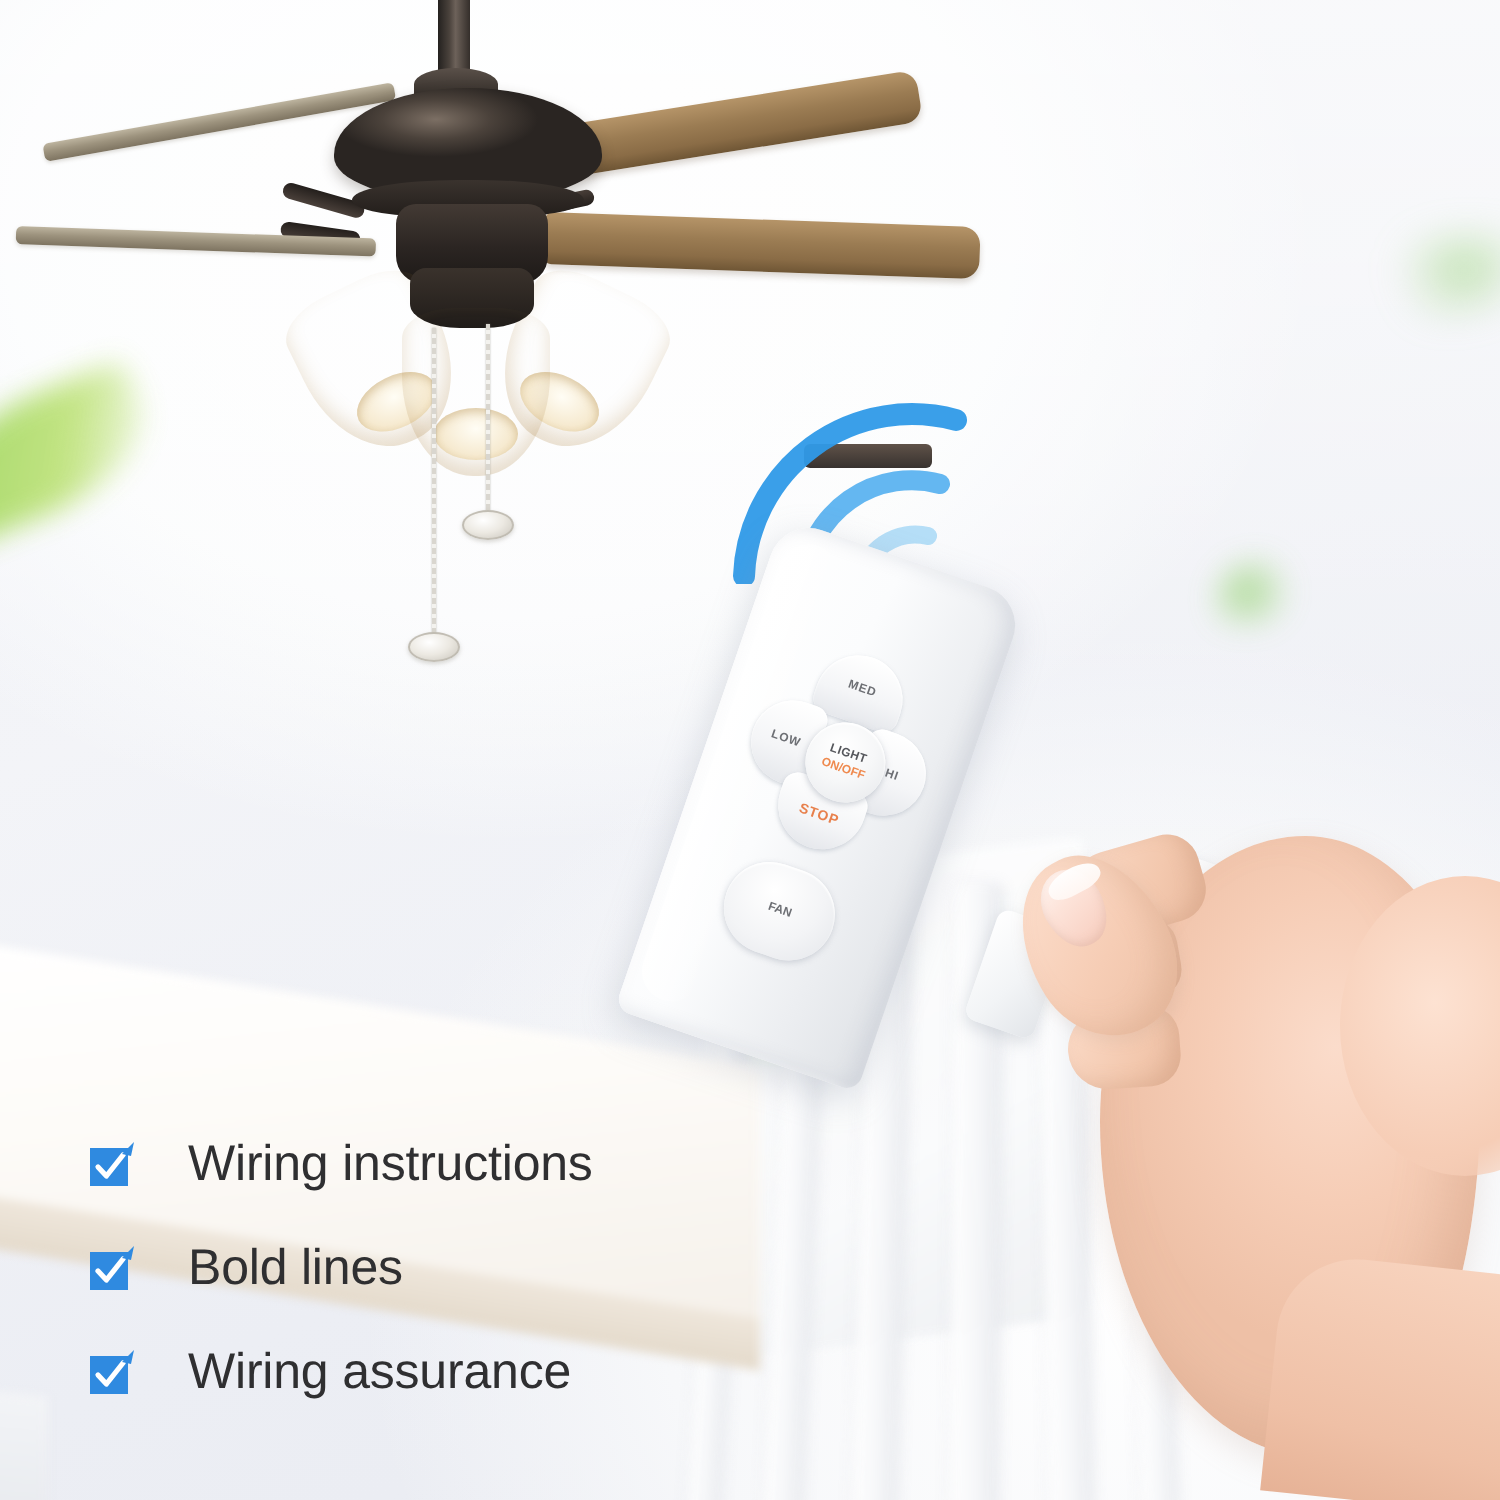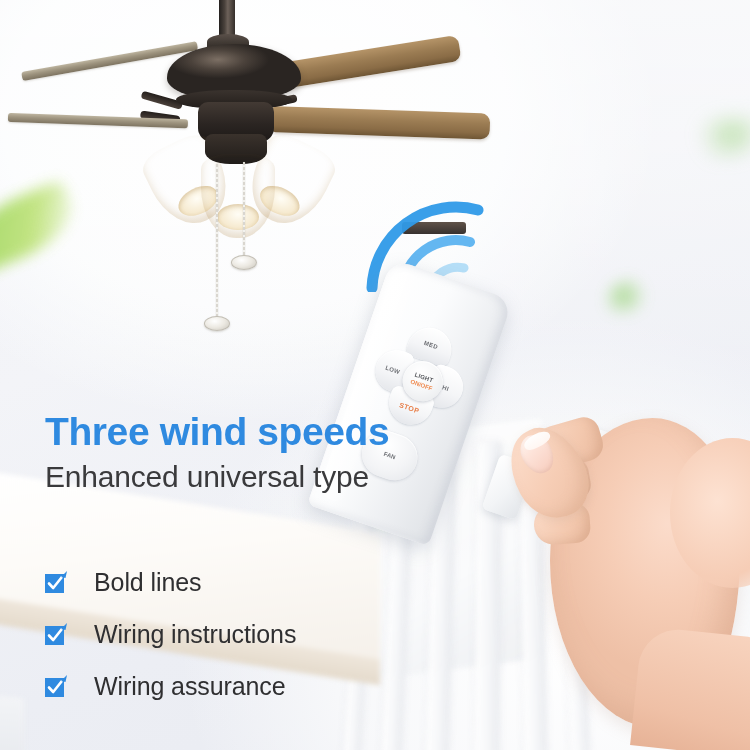--- a/index.html
+++ b/index.html
@@ -425,45 +425,41 @@
     </div>
     <div class="wrist"></div>
     <div class="finger f1"></div>
     <div class="finger f2"></div>
     <div class="finger f3"></div>
     <div class="thumb"></div>
     <div class="nail"></div>
     <div class="nail-tip"></div>
   </div>
 
-  <div class="copy">
-    <div class="headline">Three wind speeds</div>
-    <div class="subhead">Enhanced universal type</div>
-  </div>
 
   <div class="features">
     <div class="feature-row">
       <span class="cb">
         <svg width="25" height="25" viewBox="0 0 25 25">
           <rect x="1" y="4" width="19" height="19" fill="#2f8ae0"></rect>
           <path d="M5 13.5 L9.2 18 L17.5 7.5" stroke="#ffffff" stroke-width="2.6" fill="none" stroke-linecap="round" stroke-linejoin="round"></path>
           <path d="M17 7 L23 1 L21.5 8 Z" fill="#2f8ae0"></path>
         </svg>
       </span>
-      <span class="feature-label">Bold lines</span>
+      <span class="feature-label">Wiring instructions</span>
     </div>
     <div class="feature-row">
       <span class="cb">
         <svg width="25" height="25" viewBox="0 0 25 25">
           <rect x="1" y="4" width="19" height="19" fill="#2f8ae0"></rect>
           <path d="M5 13.5 L9.2 18 L17.5 7.5" stroke="#ffffff" stroke-width="2.6" fill="none" stroke-linecap="round" stroke-linejoin="round"></path>
           <path d="M17 7 L23 1 L21.5 8 Z" fill="#2f8ae0"></path>
         </svg>
       </span>
-      <span class="feature-label">Wiring instructions</span>
+      <span class="feature-label">Bold lines</span>
     </div>
     <div class="feature-row">
       <span class="cb">
         <svg width="25" height="25" viewBox="0 0 25 25">
           <rect x="1" y="4" width="19" height="19" fill="#2f8ae0"></rect>
           <path d="M5 13.5 L9.2 18 L17.5 7.5" stroke="#ffffff" stroke-width="2.6" fill="none" stroke-linecap="round" stroke-linejoin="round"></path>
           <path d="M17 7 L23 1 L21.5 8 Z" fill="#2f8ae0"></path>
         </svg>
       </span>
       <span class="feature-label">Wiring assurance</span>

